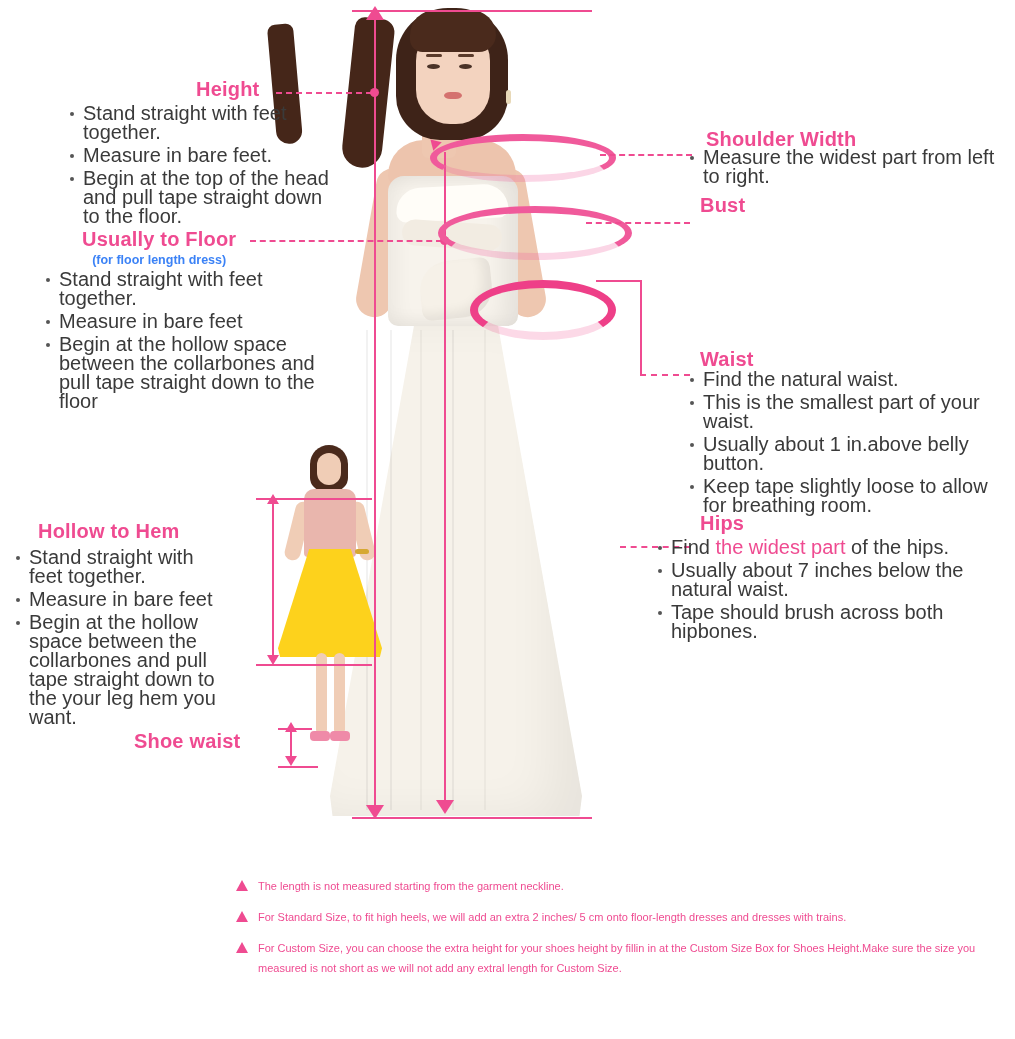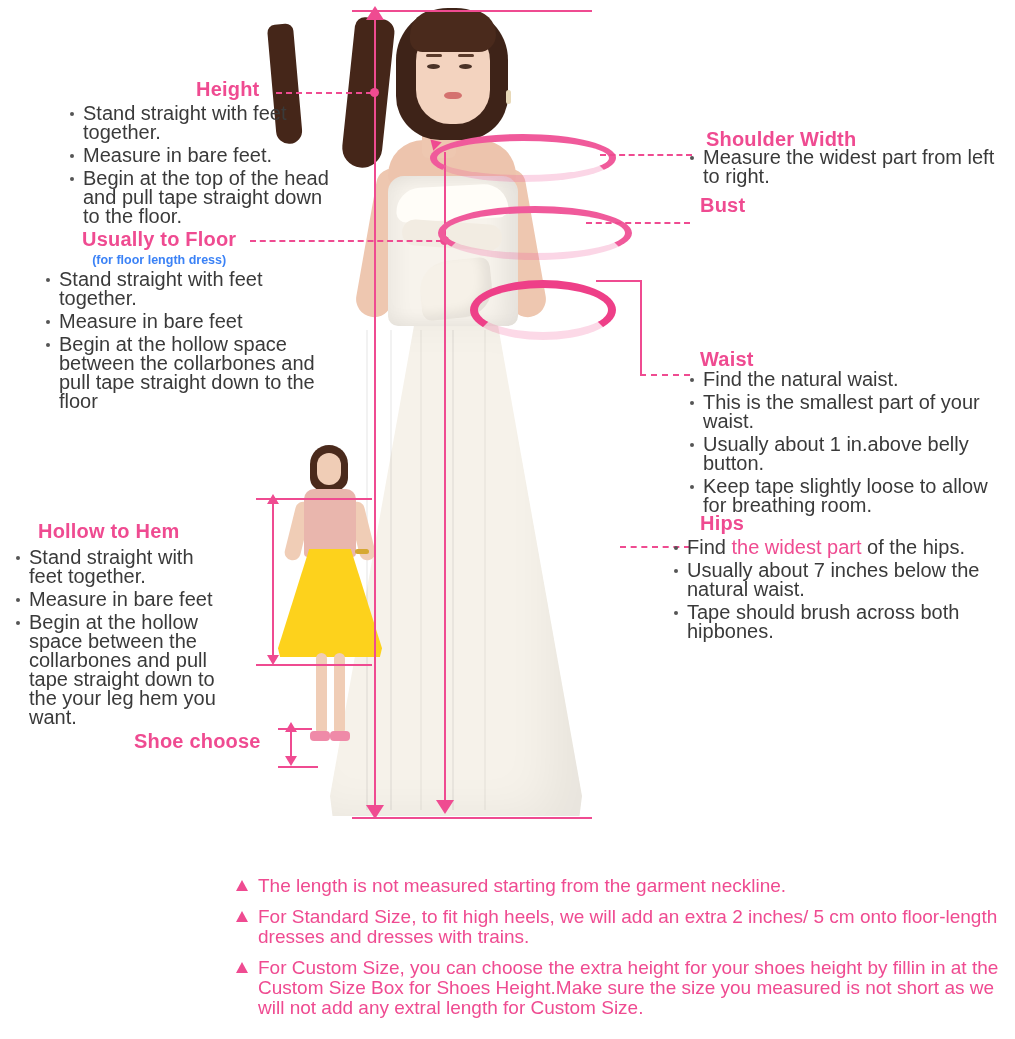--- a/index.html
+++ b/index.html
@@ -183,21 +183,21 @@
   }
   .band2{
     position:absolute;border:8px solid #ee3f88;border-radius:50%;
     border-bottom-color:rgba(238,63,136,.2);
   }
 
   
   .notes{position:absolute;left:236px;top:876px;width:770px;}
   .note{
     position:relative;padding-left:22px;margin-bottom:11px;
-    color:#ef4b91;font-size:19px;line-height:20px;
+    color:#ef4b91;font-size:11px;line-height:20px;
   }
   .note .tri{
     position:absolute;left:0;top:4px;width:0;height:0;
     border-left:6px solid transparent;border-right:6px solid transparent;
     border-bottom:11px solid #ef4b91;
   }
 </style>
 </head>
 <body>
 
@@ -313,21 +313,21 @@
   <div class="abs" style="left:38px;top:520px;">
     <div class="heading">Hollow to Hem</div>
   </div>
   <ul class="bl abs" style="left:14px;top:548px;width:214px;">
     <li>Stand straight with feet together.</li>
     <li>Measure in bare feet</li>
     <li>Begin at the hollow space between the collarbones and pull tape straight down to the your leg hem  you want.</li>
   </ul>
 
   <div class="abs" style="left:134px;top:730px;">
-    <div class="heading">Shoe choose</div>
+    <div class="heading">Shoe waist</div>
   </div>
 
   <div class="abs" style="left:706px;top:128px;">
     <div class="heading">Shoulder Width</div>
   </div>
   <ul class="bl abs" style="left:688px;top:148px;width:318px;">
     <li>Measure the widest part from left to right.</li>
   </ul>
 
   <div class="abs" style="left:700px;top:194px;">
@@ -340,21 +340,21 @@
   <ul class="bl abs" style="left:688px;top:370px;width:306px;">
     <li>Find the natural waist.</li>
     <li>This is the smallest part of your waist.</li>
     <li>Usually about 1 in.above belly button.</li>
     <li>Keep tape slightly loose to allow for breathing room.</li>
   </ul>
 
   <div class="abs" style="left:700px;top:512px;">
     <div class="heading">Hips</div>
   </div>
-  <ul class="bl abs" style="left:672px;top:538px;width:312px;">
+  <ul class="bl abs" style="left:656px;top:538px;width:312px;">
     <li>
       <span>Find </span><span class="pink">the widest part</span><span> of the hips.</span>
     </li>
     <li>Usually about 7 inches below the natural waist.</li>
     <li>Tape should brush across both hipbones.</li>
   </ul>
 
   <div class="notes">
     <div class="note">
       <span class="tri"></span>

